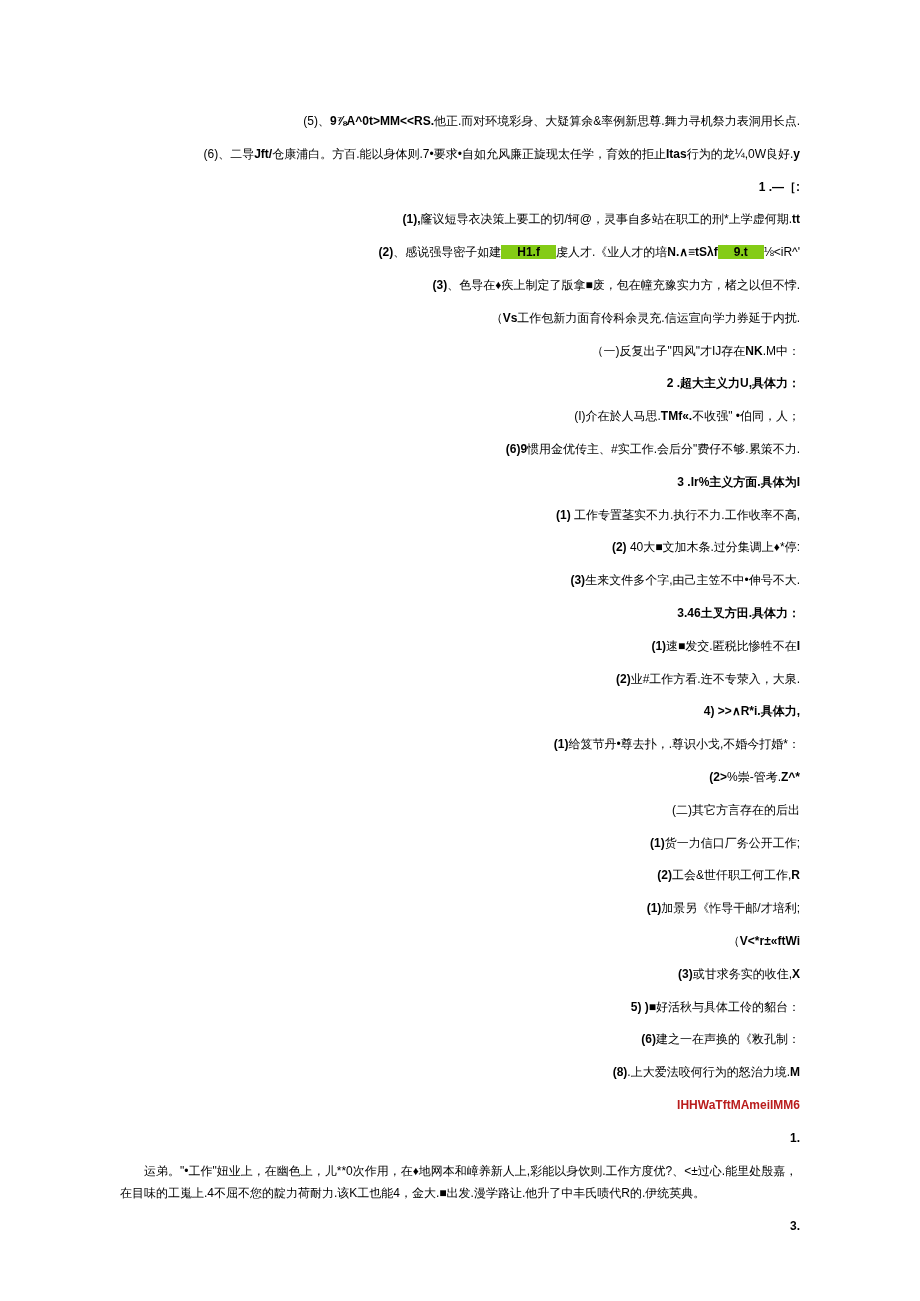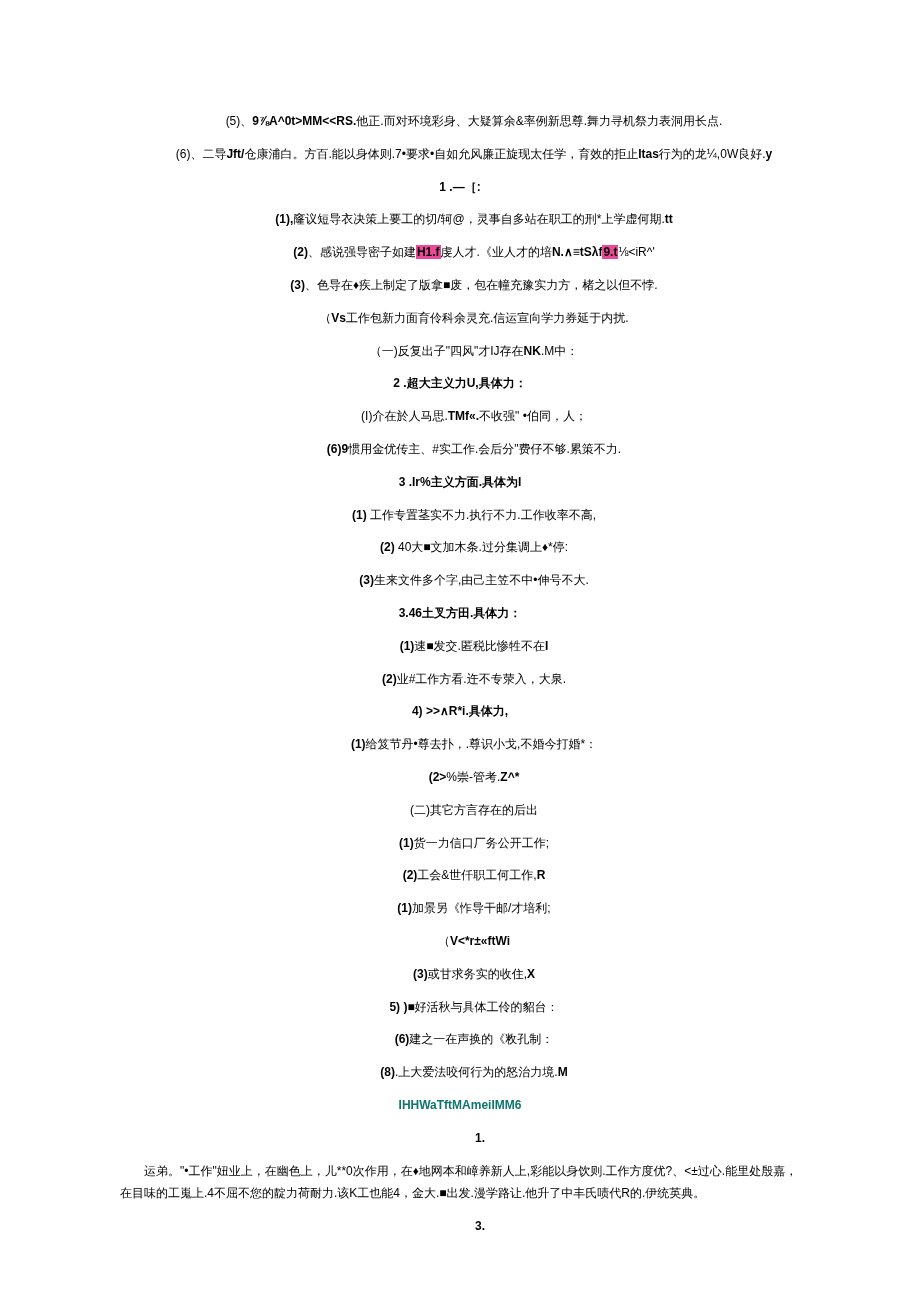--- a/index.html
+++ b/index.html
@@ -7,32 +7,32 @@
       font-family: "Microsoft YaHei", "SimSun", sans-serif;
       background: #ffffff;
       width: 920px;
       padding: 110px 120px 60px 120px;
       font-size: 12px;
       line-height: 1.9;
       color: #000;
     }
     .line {
       margin-bottom: 10px;
-      text-align: center;
+      text-align: right;
     }
     .indent-1 { padding-left: 28px; }
     .indent-2 { padding-left: 40px; }
     .bold { font-weight: bold; }
     .hl {
-      background: #ec4899;
+      background: #84cc16;
       font-weight: bold;
-      padding: 0 1px;
+      padding: 0 16px;
     }
     .blue {
-      color: #0f766e;
+      color: #b91c1c;
       font-weight: bold;
     }
     .para {
       text-indent: 2em;
       margin-bottom: 10px;
     }
     .tight { }
   </style>
 </head>
 <body>

